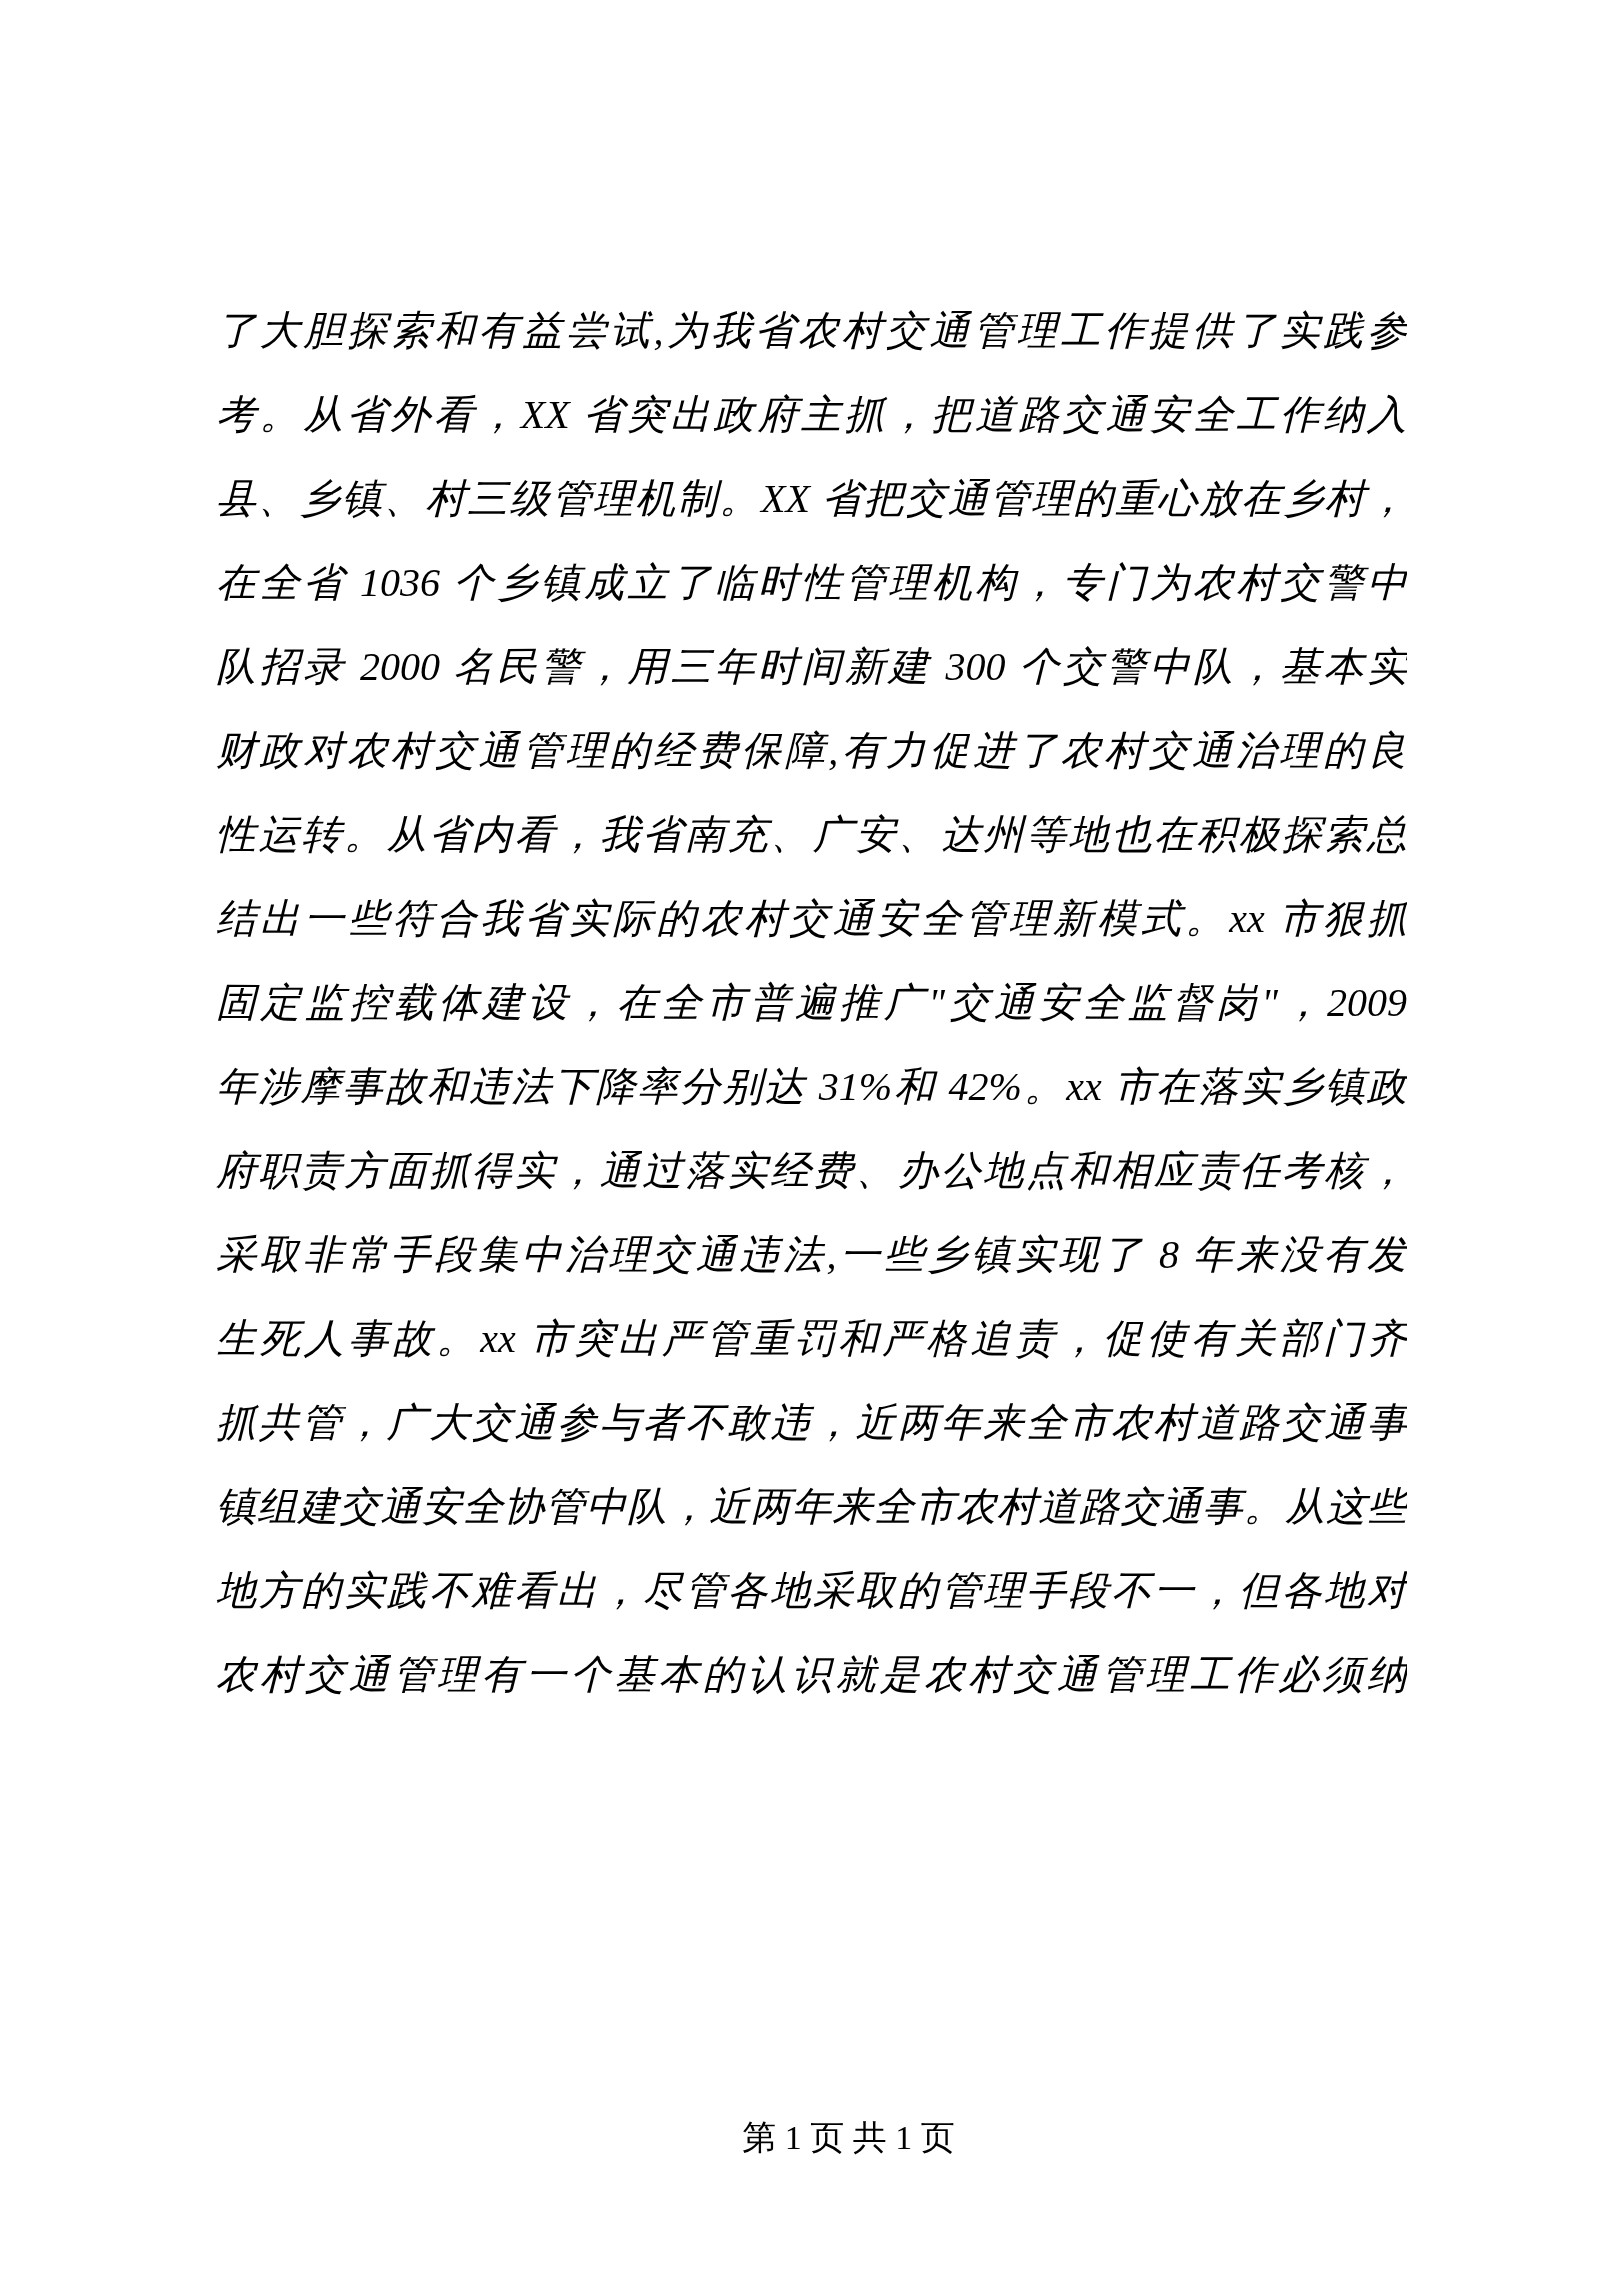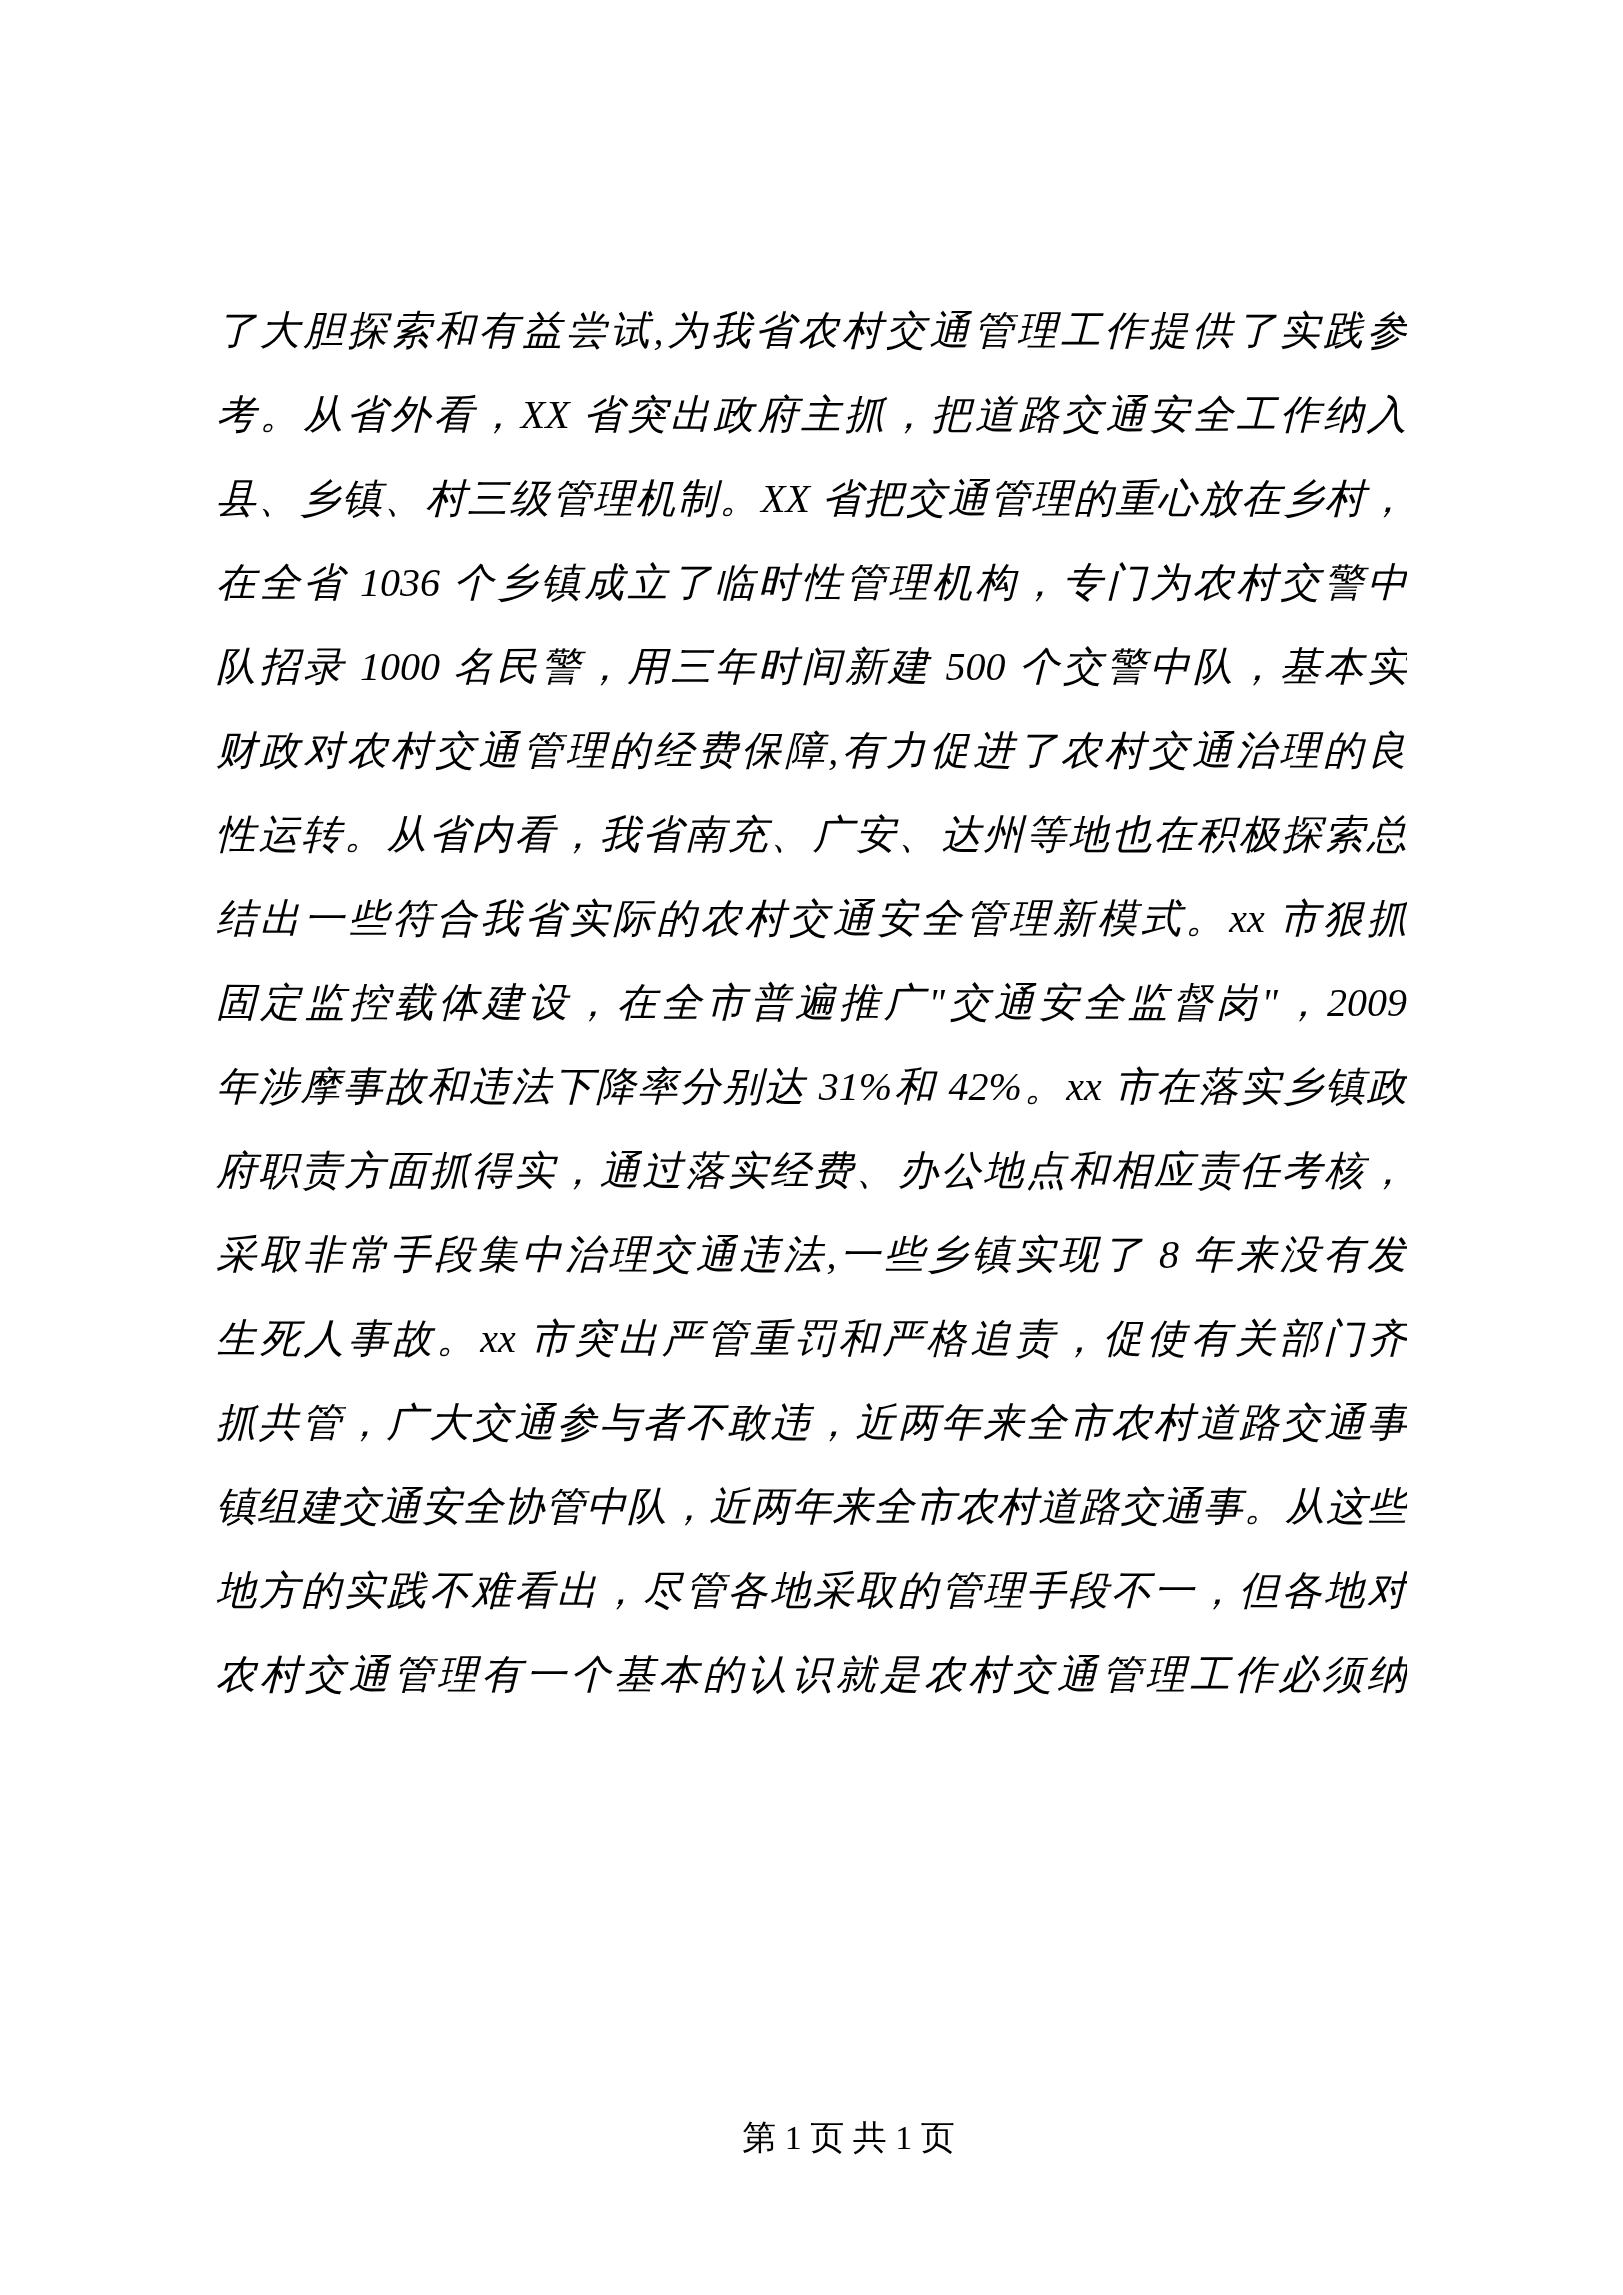--- a/index.html
+++ b/index.html
@@ -49,21 +49,21 @@
 </style>
 </head>
 <body>
 
 <div class="page">
   <div class="content">
     <div class="line">了大胆探索和有益尝试,为我省农村交通管理工作提供了实践参</div>
     <div class="line">考。从省外看，XX 省突出政府主抓，把道路交通安全工作纳入</div>
     <div class="line">县、乡镇、村三级管理机制。XX 省把交通管理的重心放在乡村，</div>
     <div class="line">在全省 1036 个乡镇成立了临时性管理机构，专门为农村交警中</div>
-    <div class="line">队招录 1000 名民警，用三年时间新建 500 个交警中队，基本实</div>
+    <div class="line">队招录 2000 名民警，用三年时间新建 300 个交警中队，基本实</div>
     <div class="line">财政对农村交通管理的经费保障,有力促进了农村交通治理的良</div>
     <div class="line">性运转。从省内看，我省南充、广安、达州等地也在积极探索总</div>
     <div class="line">结出一些符合我省实际的农村交通安全管理新模式。xx 市狠抓</div>
     <div class="line">固定监控载体建设，在全市普遍推广"交通安全监督岗"，2009</div>
     <div class="line">年涉摩事故和违法下降率分别达 31%和 42%。xx 市在落实乡镇政</div>
     <div class="line">府职责方面抓得实，通过落实经费、办公地点和相应责任考核，</div>
     <div class="line">采取非常手段集中治理交通违法,一些乡镇实现了 8 年来没有发</div>
     <div class="line">生死人事故。xx 市突出严管重罚和严格追责，促使有关部门齐</div>
     <div class="line">抓共管，广大交通参与者不敢违，近两年来全市农村道路交通事</div>
     <div class="line">镇组建交通安全协管中队，近两年来全市农村道路交通事。从这些</div>

